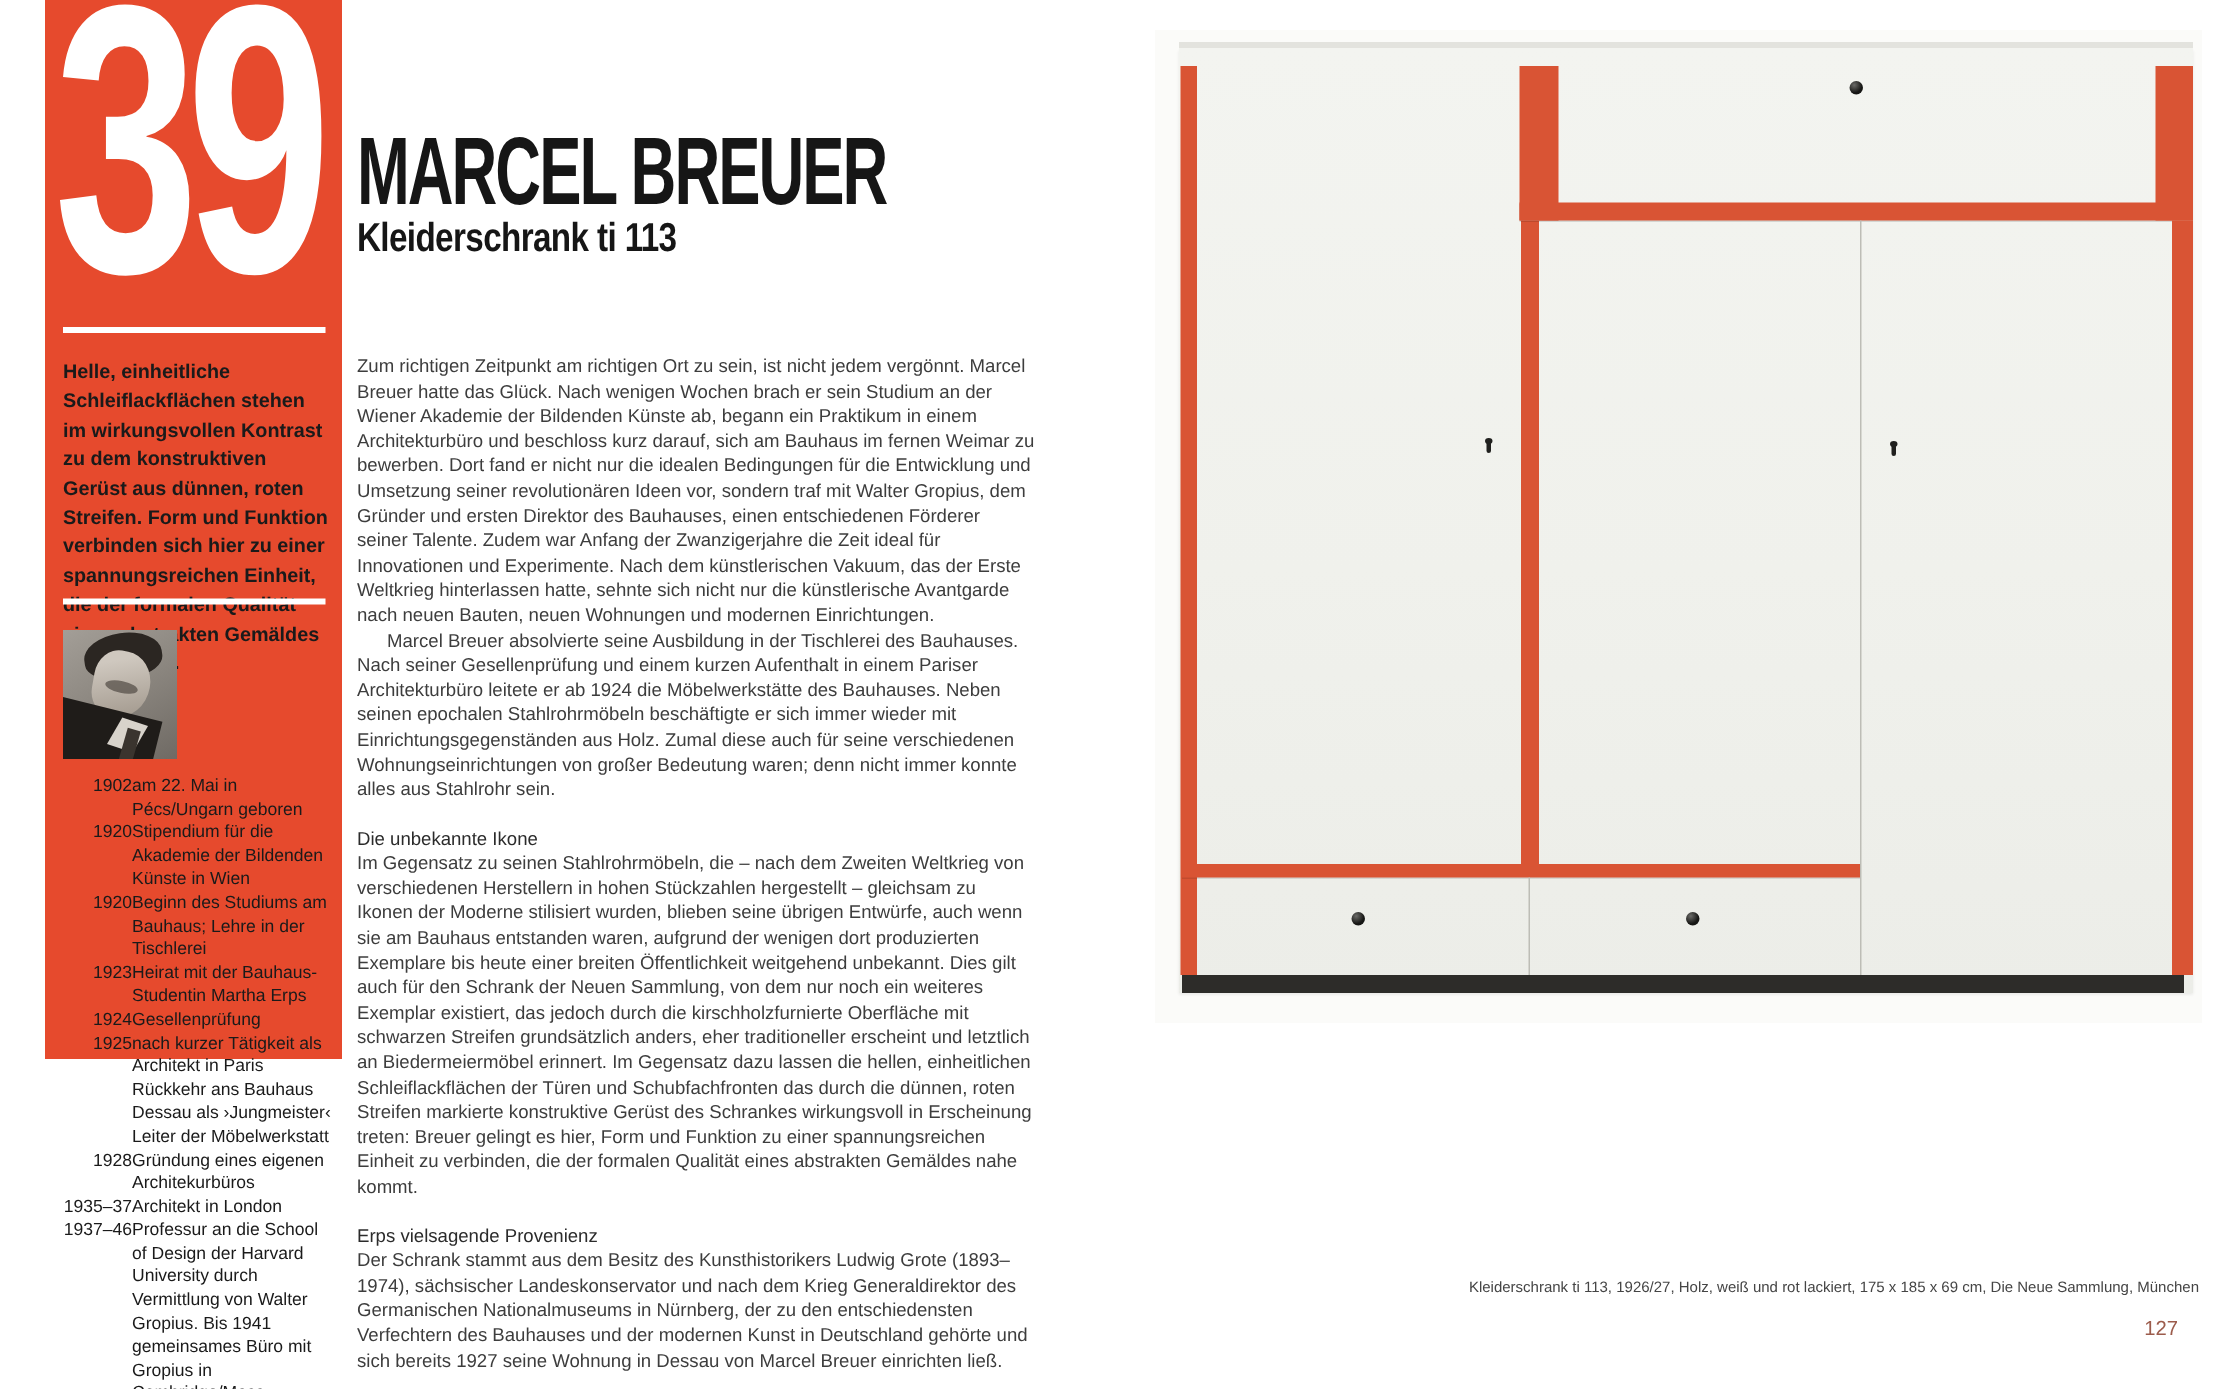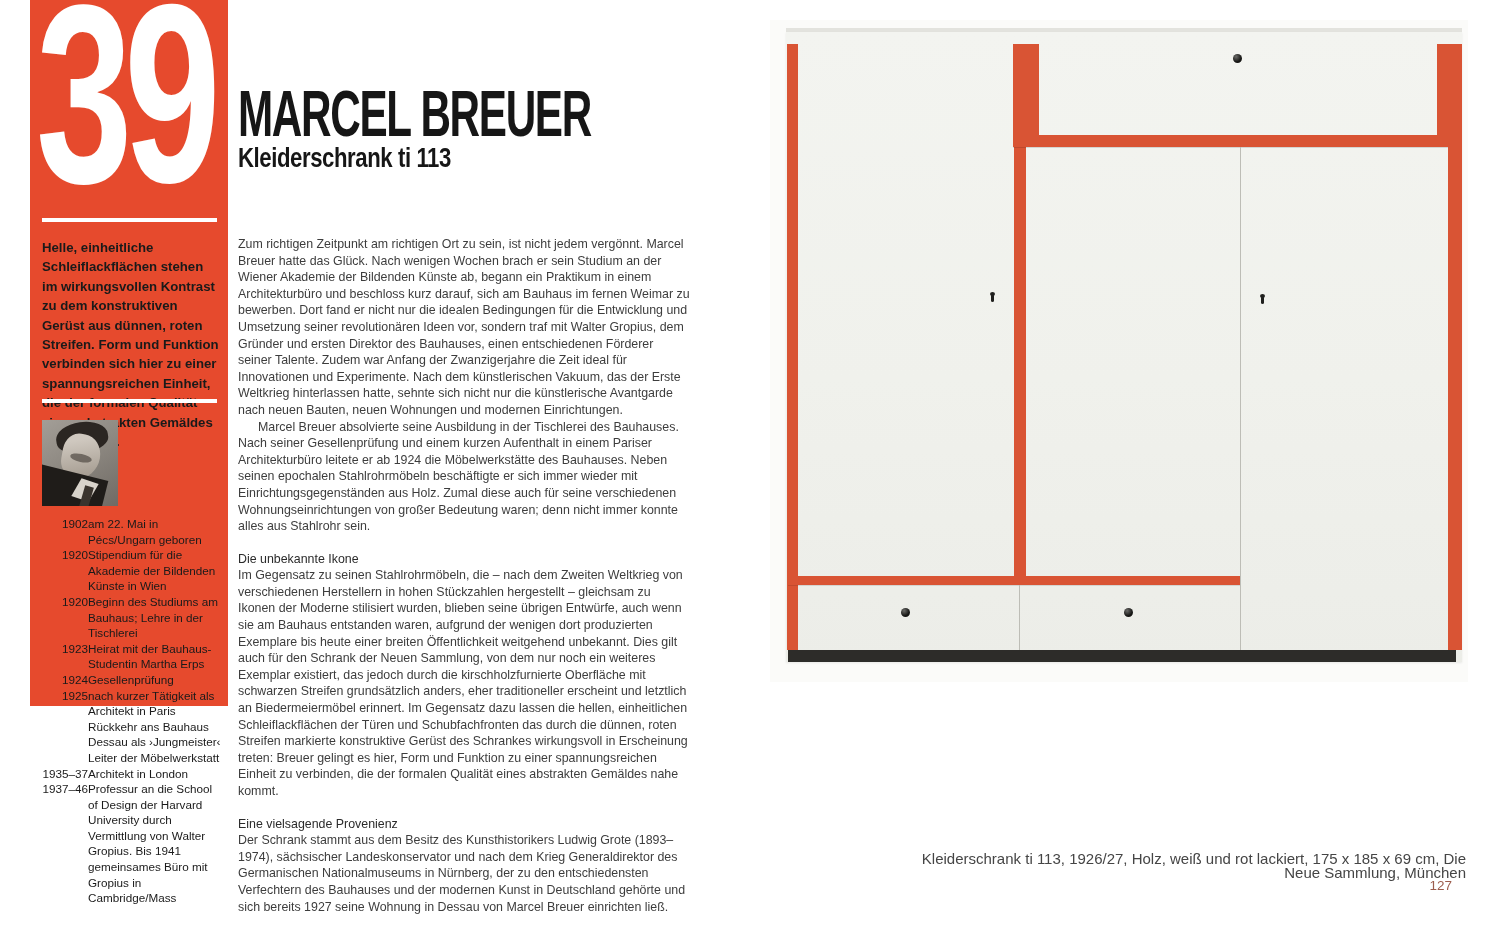--- a/index.html
+++ b/index.html
@@ -145,21 +145,21 @@
   }
   .wr-keyhole:after{
     content:"";position:absolute;left:-1px;top:-2px;width:5px;height:4px;
     border-radius:50%;background:#20201e;
   }
   .wr-key-left{left:221px;top:274px;}
   .wr-key-right{left:491px;top:276px;}
   
   .figure-caption{
     position:absolute;right:27px;top:852px;width:560px;
-    text-align:right;font-size:15px;line-height:14px;color:#454545;
+    text-align:right;font-size:10px;line-height:14px;color:#454545;
   }
   .page-number{
     position:absolute;right:41px;top:878px;
     font-size:13.5px;color:var(--pagenum-red,#9c5c4c);
   }
 </style>
 </head>
 <body>
 
 <aside class="sidebar">
@@ -196,41 +196,45 @@
     </div>
     <div class="tl-row">
       <span class="tl-year">1924</span>
       <span class="tl-text">Gesellenprüfung</span>
     </div>
     <div class="tl-row">
       <span class="tl-year">1925</span>
       <span class="tl-text">nach kurzer Tätigkeit als Architekt in Paris Rückkehr ans Bauhaus Dessau als ›Jungmeister‹ Leiter der Möbelwerkstatt</span>
     </div>
     <div class="tl-row">
+      <span class="tl-year">1928</span>
+      <span class="tl-text">Gründung eines eigenen Architekurbüros</span>
+    </div>
+    <div class="tl-row">
       <span class="tl-year">1935–37</span>
       <span class="tl-text">Architekt in London</span>
     </div>
     <div class="tl-row">
       <span class="tl-year">1937–46</span>
       <span class="tl-text">Professur an die School of Design der Harvard University durch Vermittlung von Walter Gropius. Bis 1941 gemeinsames Büro mit Gropius in Cambridge/Mass</span>
     </div>
 
   </div>
 </aside>
 
 <main class="main-col">
   <h1 class="page-title">MARCEL BREUER</h1>
   <h2 class="page-subtitle">Kleiderschrank ti 113</h2>
 
   <div class="article">
     <p>Zum richtigen Zeitpunkt am richtigen Ort zu sein, ist nicht jedem vergönnt. Marcel Breuer hatte das Glück. Nach wenigen Wochen brach er sein Studium an der Wiener Akademie der Bildenden Künste ab, begann ein Praktikum in einem Architekturbüro und beschloss kurz darauf, sich am Bauhaus im fernen Weimar zu bewerben. Dort fand er nicht nur die idealen Bedingungen für die Entwicklung und Umsetzung seiner revolutionären Ideen vor, sondern traf mit Walter Gropius, dem Gründer und ersten Direktor des Bauhauses, einen entschiedenen Förderer seiner Talente. Zudem war Anfang der Zwanzigerjahre die Zeit ideal für Innovationen und Experimente. Nach dem künstlerischen Vakuum, das der Erste Weltkrieg hinterlassen hatte, sehnte sich nicht nur die künstlerische Avantgarde nach neuen Bauten, neuen Wohnungen und modernen Einrichtungen.</p>
     <p class="indent">Marcel Breuer absolvierte seine Ausbildung in der Tischlerei des Bauhauses. Nach seiner Gesellenprüfung und einem kurzen Aufenthalt in einem Pariser Architekturbüro leitete er ab 1924 die Möbelwerkstätte des Bauhauses. Neben seinen epochalen Stahlrohrmöbeln beschäftigte er sich immer wieder mit Einrichtungsgegenständen aus Holz. Zumal diese auch für seine verschiedenen Wohnungseinrichtungen von großer Bedeutung waren; denn nicht immer konnte alles aus Stahlrohr sein.</p>
     <h3>Die unbekannte Ikone</h3>
     <p>Im Gegensatz zu seinen Stahlrohrmöbeln, die – nach dem Zweiten Weltkrieg von verschiedenen Herstellern in hohen Stückzahlen hergestellt – gleichsam zu Ikonen der Moderne stilisiert wurden, blieben seine übrigen Entwürfe, auch wenn sie am Bauhaus entstanden waren, aufgrund der wenigen dort produzierten Exemplare bis heute einer breiten Öffentlichkeit weitgehend unbekannt. Dies gilt auch für den Schrank der Neuen Sammlung, von dem nur noch ein weiteres Exemplar existiert, das jedoch durch die kirschholzfurnierte Oberfläche mit schwarzen Streifen grundsätzlich anders, eher traditioneller erscheint und letztlich an Biedermeiermöbel erinnert. Im Gegensatz dazu lassen die hellen, einheitlichen Schleiflackflächen der Türen und Schubfachfronten das durch die dünnen, roten Streifen markierte konstruktive Gerüst des Schrankes wirkungsvoll in Erscheinung treten: Breuer gelingt es hier, Form und Funktion zu einer spannungsreichen Einheit zu verbinden, die der formalen Qualität eines abstrakten Gemäldes nahe kommt.</p>
-    <h3>Eine vielsagende Provenienz</h3>
+    <h3>Erps vielsagende Provenienz</h3>
     <p>Der Schrank stammt aus dem Besitz des Kunsthistorikers Ludwig Grote (1893–1974), sächsischer Landeskonservator und nach dem Krieg Generaldirektor des Germanischen Nationalmuseums in Nürnberg, der zu den entschiedensten Verfechtern des Bauhauses und der modernen Kunst in Deutschland gehörte und sich bereits 1927 seine Wohnung in Dessau von Marcel Breuer einrichten ließ.</p>
   </div>
 </main>
 
 <figure class="figure-photo">
   <div class="wr-top-edge"></div>
   <div class="wr-body"></div>
 
   <div class="wr-stripe wr-stripe-left"></div>
   <div class="wr-stripe wr-stripe-mid-top"></div>

